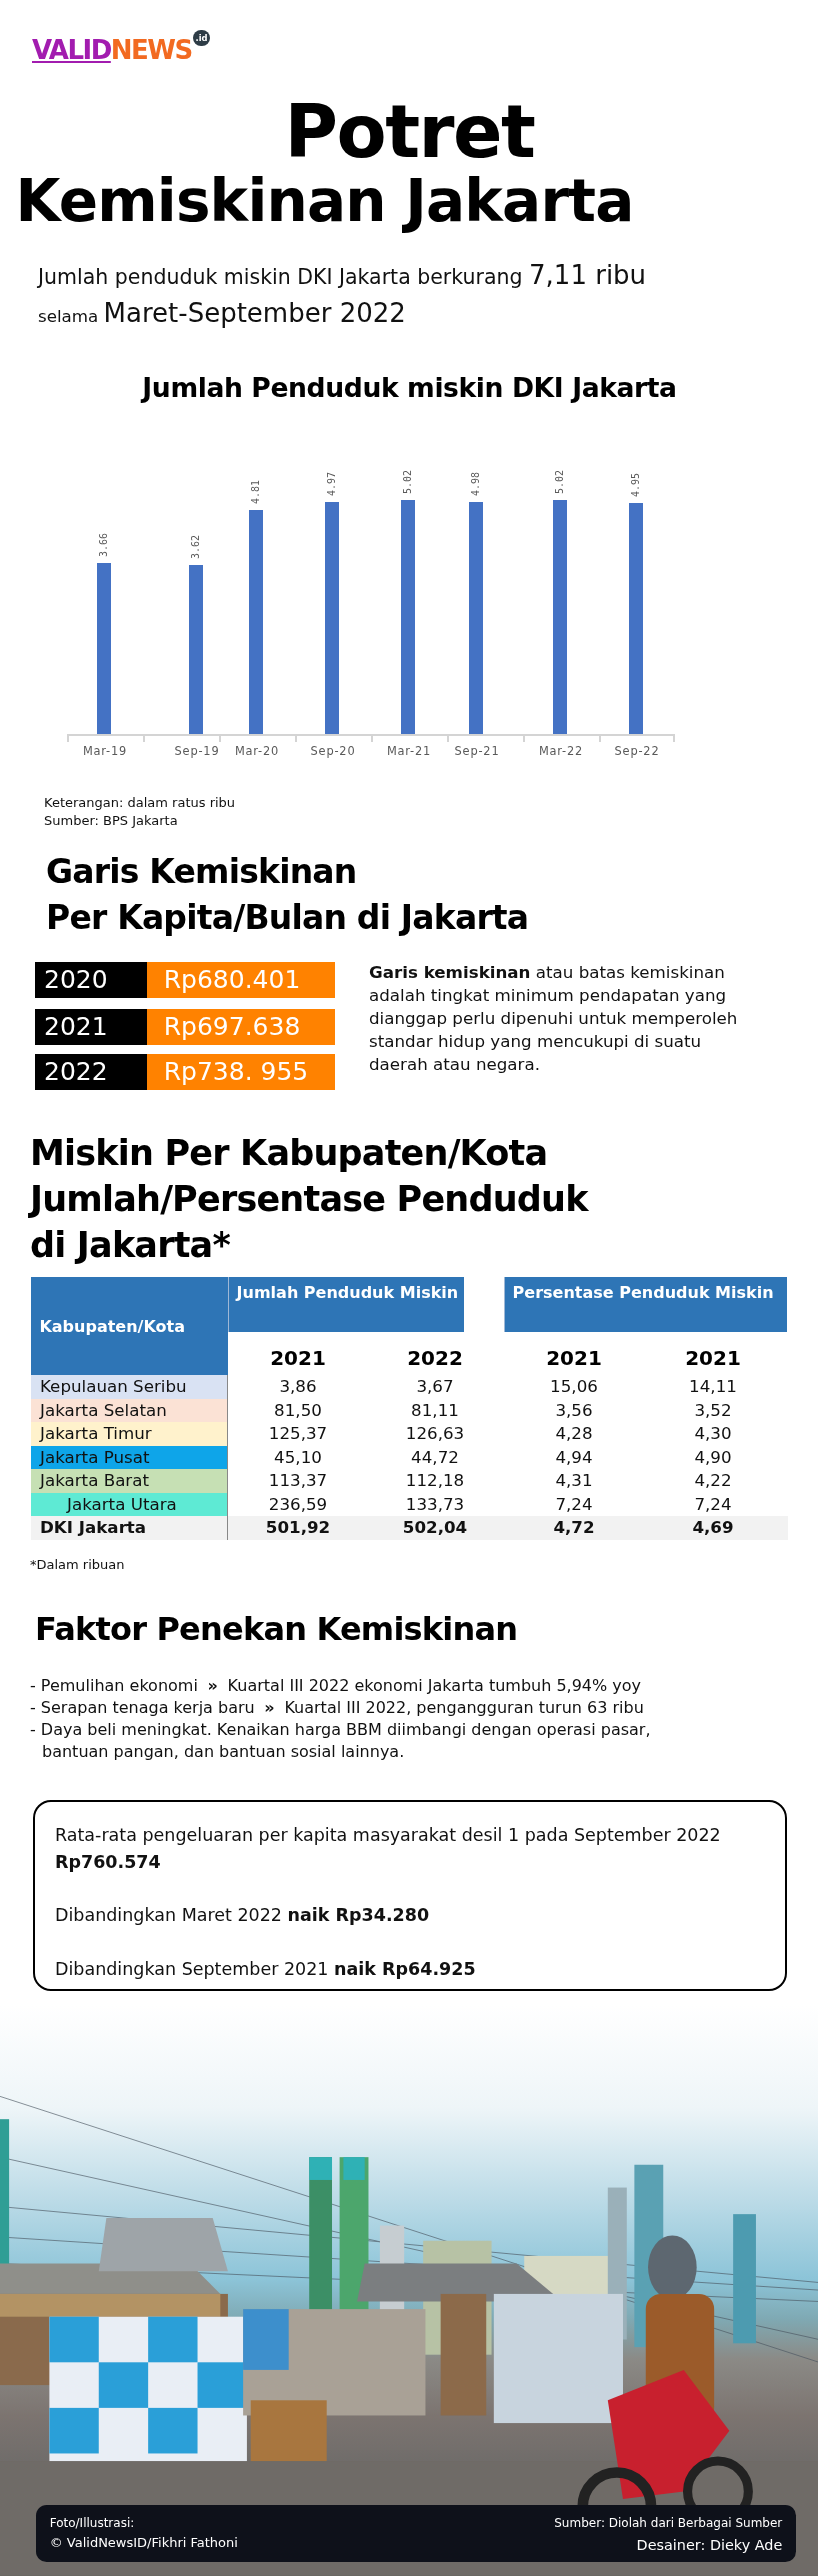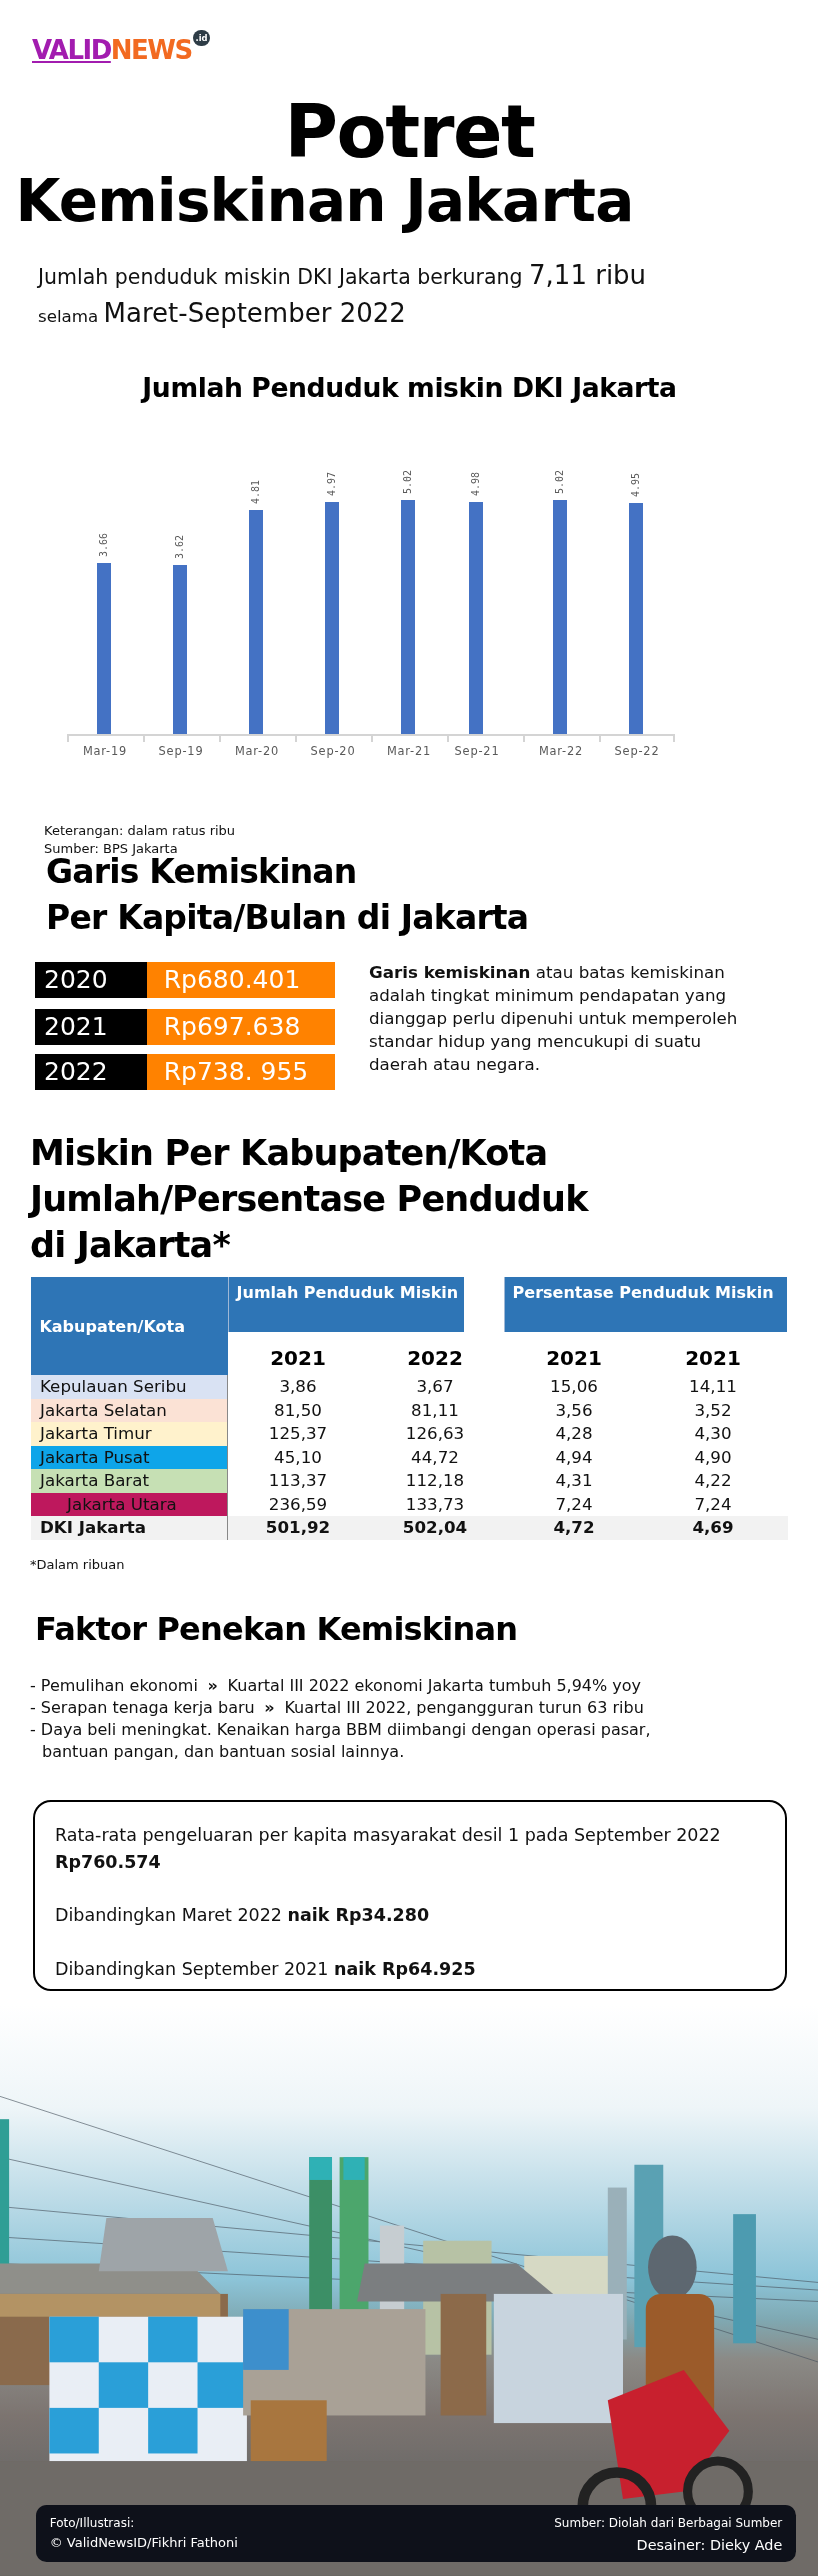--- a/index.html
+++ b/index.html
@@ -25,21 +25,21 @@
   
   .chart-title { left: 0; width: 819px; top: 372px; text-align: center; font-family: "DejaVu Sans", sans-serif; font-weight: 700; font-size: 26.6px; letter-spacing: -0.4px; }
   .chart { left: 67px; top: 425px; width: 608px; height: 334px; }
   .chart-axis { position: absolute; left: 0; top: 309px; width: 608px; height: 1.5px; background: #d4d4d4; }
   .chart-tick { position: absolute; top: 309px; width: 1.5px; height: 7.6px; background: #d4d4d4; }
   .chart-slot { position: absolute; top: 0; width: 76px; height: 334px; }
   .chart-bar { position: absolute; left: 30px; width: 14.4px; background: #4472c4; }
   .chart-val { position: absolute; left: 38px; transform-origin: left top; transform: rotate(-90deg); font-family: "DejaVu Sans Mono", monospace; font-size: 10px; color: #595959; white-space: nowrap; }
   .chart-cat { position: absolute; left: 0; width: 76px; top: 319px; text-align: center; font-family: "DejaVu Sans", sans-serif; font-size: 11.4px; color: #595959; letter-spacing: 0.8px; }
 
-  .notes { left: 44px; top: 794px; font-family: "DejaVu Sans", sans-serif; font-size: 13px; line-height: 18px; color: #111; margin-top: 28px; }
+  .notes { left: 44px; top: 794px; font-family: "DejaVu Sans", sans-serif; font-size: 13px; line-height: 18px; color: #111; }
 
   
   .gk-title { left: 46px; top: 849px; font-family: "DejaVu Sans", sans-serif; font-weight: 700; font-size: 33px; line-height: 46px; letter-spacing: -0.8px; }
   .gk-row { position: absolute; left: 35px; width: 300px; height: 36px; display: flex; }
   .gk-year { width: 112px; height: 36px; background: #000; color: #fff; font-family: "DejaVu Sans", sans-serif; font-size: 25px; line-height: 36px; padding-left: 9px; }
   .gk-val { flex: 1; height: 36px; background: #ff8200; color: #fff; font-family: "DejaVu Sans", sans-serif; font-size: 25px; line-height: 36px; padding-left: 16.7px; }
   .gk-desc { left: 369px; top: 961px; width: 395px; font-family: "DejaVu Sans", sans-serif; font-size: 16.7px; line-height: 23px; color: #111; }
   .gk-desc b { font-weight: 700; }
 
   
@@ -105,21 +105,21 @@
     <div class="chart-tick" style="left: 304px;"></div>
     <div class="chart-tick" style="left: 380px;"></div>
     <div class="chart-tick" style="left: 456px;"></div>
     <div class="chart-tick" style="left: 532px;"></div>
     <div class="chart-tick" style="left: 606px;"></div>
     <div class="chart-slot" style="left: 0px;">
       <div class="chart-bar" style="top: 138px; height: 171px; background: rgb(68, 114, 196);"></div>
       <div class="chart-val" style="top: 132px; left: 31px;">3.66</div>
       <div class="chart-cat">Mar-19</div>
     </div>
-    <div class="chart-slot" style="left: 76px;">
+    <div class="chart-slot" style="left: 92px;">
       <div class="chart-bar" style="top: 140px; height: 169px; background: rgb(68, 114, 196);"></div>
       <div class="chart-val" style="top: 134px; left: 31px;">3.62</div>
       <div class="chart-cat">Sep-19</div>
     </div>
     <div class="chart-slot" style="left: 152px;">
       <div class="chart-bar" style="top: 85px; height: 224px; background: rgb(68, 114, 196);"></div>
       <div class="chart-val" style="top: 79px; left: 31px;">4.81</div>
       <div class="chart-cat">Mar-20</div>
     </div>
     <div class="chart-slot" style="left: 228px;">
@@ -221,21 +221,21 @@
         <div class="td-num" style="left: 612px;">4,90</div>
       </div>
       <div class="tr" style="top: 192px;">
         <div class="td-kab" style="background: rgb(198, 224, 180);">Jakarta Barat</div>
         <div class="td-num" style="left: 197px;">113,37</div>
         <div class="td-num" style="left: 334px;">112,18</div>
         <div class="td-num" style="left: 473px;">4,31</div>
         <div class="td-num" style="left: 612px;">4,22</div>
       </div>
       <div class="tr" style="top: 216px;">
-        <div class="td-kab" style="background: #be185d; padding-left: 36px;">Jakarta Utara</div>
+        <div class="td-kab" style="background: #5eead4; padding-left: 36px;">Jakarta Utara</div>
         <div class="td-num" style="left: 197px;">236,59</div>
         <div class="td-num" style="left: 334px;">133,73</div>
         <div class="td-num" style="left: 473px;">7,24</div>
         <div class="td-num" style="left: 612px;">7,24</div>
       </div>
       <div class="tr total" style="top: 239px;">
         <div class="td-kab" style="background: rgb(242, 242, 242);">DKI Jakarta</div>
         <div class="td-num" style="left: 197px;">501,92</div>
         <div class="td-num" style="left: 334px;">502,04</div>
         <div class="td-num" style="left: 473px;">4,72</div>

